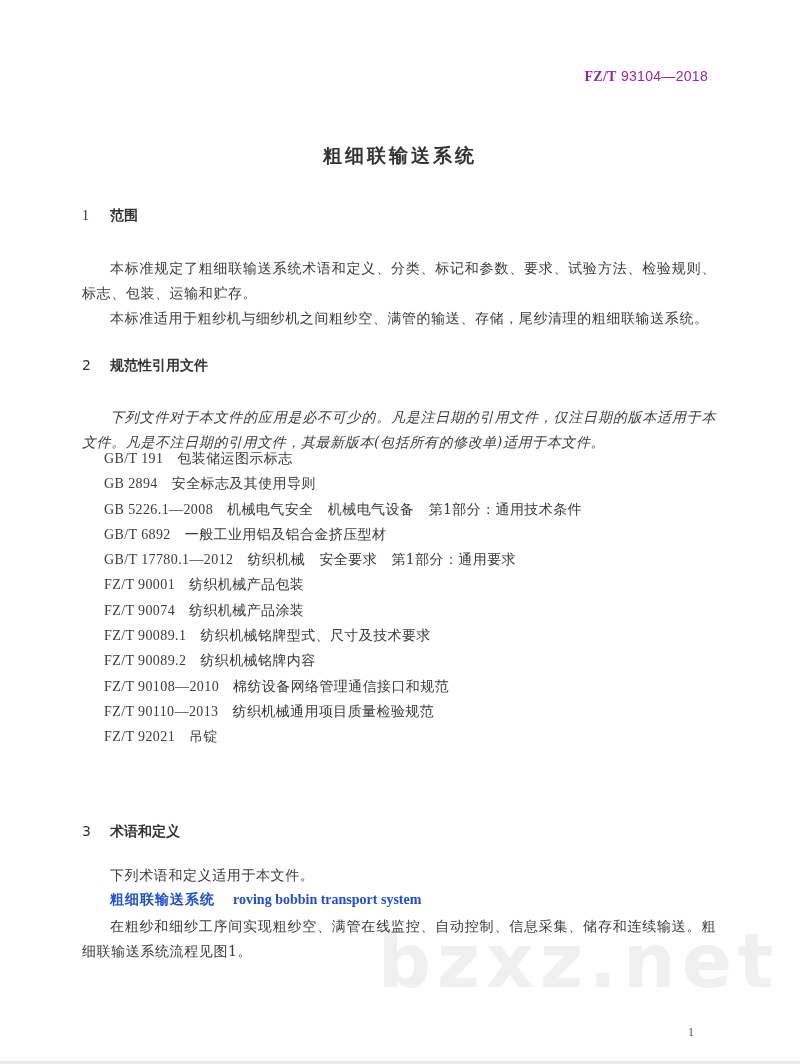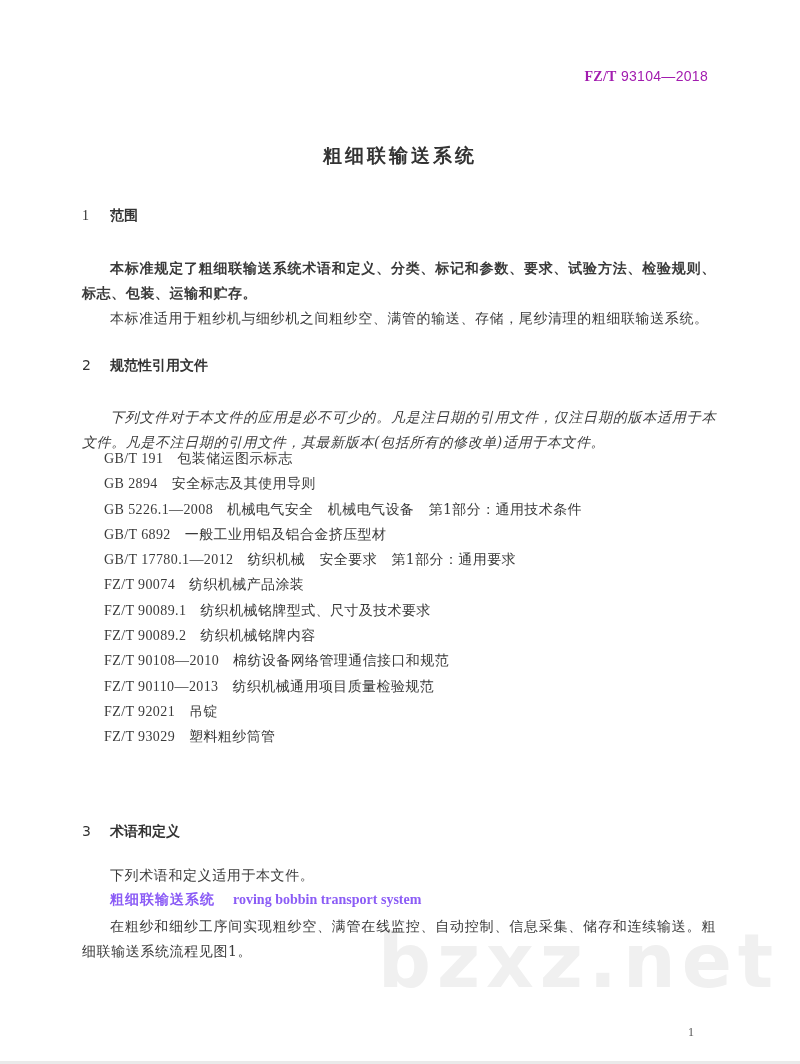--- a/index.html
+++ b/index.html
@@ -22,21 +22,21 @@
   }
   .heading .num { display: inline-block; width: 28px; font-weight: normal; }
   .para {
     position: absolute; left: 82px; width: 634px; font-size: 14px; line-height: 25px; color: #3a3a3a;
     text-indent: 28px; text-align: justify; letter-spacing: 0.6px;
   }
   .ref-list { position: absolute; left: 104px; top: 446px; font-size: 14px; color: #3a3a3a; }
   .ref-item { height: 25.3px; line-height: 25.3px; white-space: nowrap; letter-spacing: 0.4px; }
   .ref-item .code { font-family: "Liberation Serif", serif; margin-right: 14px; }
   .term {
-    position: absolute; left: 110px; top: 891px; font-size: 14px; color: #8b5cf6; font-weight: bold;
+    position: absolute; left: 110px; top: 891px; font-size: 14px; color: #1d4ed8; font-weight: bold;
   }
   .term .cn { font-family: "DejaVu Sans", sans-serif; letter-spacing: 1px; }
   .term .en { font-family: "Liberation Serif", serif; margin-left: 18px; }
   .watermark {
     position: absolute; left: 378px; top: 918px; font-family: "DejaVu Sans", sans-serif; font-weight: bold;
     font-size: 74px; color: #f0f0f0; letter-spacing: 6px; z-index: 0;
   }
   .page-num { position: absolute; left: 688px; top: 1025px; font-size: 12px; color: #555; font-family: "Liberation Serif", serif; }
   .bottom-edge { position: absolute; left: 0; bottom: 0; width: 800px; height: 3px; background: #eaeaea; }
   .content { position: relative; z-index: 1; }
@@ -51,41 +51,41 @@
     <div class="std-no">
       <span class="prefix">FZ/T</span>
       <span>93104—2018</span>
     </div>
 
     <div class="title">粗细联输送系统</div>
 
     <div class="heading" style="top:207px;font-family:Liberation Serif, serif;">
       <span class="num">1</span><span>范围</span>
     </div>
-    <div class="para" style="top:256px;font-weight:bold;">本标准规定了粗细联输送系统术语和定义、分类、标记和参数、要求、试验方法、检验规则、标志、包装、运输和贮存。</div>
+    <div class="para" style="top:256px;">本标准规定了粗细联输送系统术语和定义、分类、标记和参数、要求、试验方法、检验规则、标志、包装、运输和贮存。</div>
     <div class="para" style="top:306px;">本标准适用于粗纱机与细纱机之间粗纱空、满管的输送、存储，尾纱清理的粗细联输送系统。</div>
 
     <div class="heading" style="top:357px;">
       <span class="num">2</span><span>规范性引用文件</span>
     </div>
     <div class="para" style="top:405px;font-style:italic;">下列文件对于本文件的应用是必不可少的。凡是注日期的引用文件，仅注日期的版本适用于本文件。凡是不注日期的引用文件，其最新版本(包括所有的修改单)适用于本文件。</div>
 
     <div class="ref-list">
       <div class="ref-item"><span class="code">GB/T 191</span><span>包装储运图示标志</span></div>
       <div class="ref-item"><span class="code">GB 2894</span><span>安全标志及其使用导则</span></div>
       <div class="ref-item"><span class="code">GB 5226.1—2008</span><span>机械电气安全　机械电气设备　第1部分：通用技术条件</span></div>
       <div class="ref-item"><span class="code">GB/T 6892</span><span>一般工业用铝及铝合金挤压型材</span></div>
       <div class="ref-item"><span class="code">GB/T 17780.1—2012</span><span>纺织机械　安全要求　第1部分：通用要求</span></div>
+      <div class="ref-item"><span class="code">FZ/T 90001</span><span>纺织机械产品包装</span></div>
       <div class="ref-item"><span class="code">FZ/T 90074</span><span>纺织机械产品涂装</span></div>
       <div class="ref-item"><span class="code">FZ/T 90089.1</span><span>纺织机械铭牌型式、尺寸及技术要求</span></div>
       <div class="ref-item"><span class="code">FZ/T 90089.2</span><span>纺织机械铭牌内容</span></div>
       <div class="ref-item"><span class="code">FZ/T 90108—2010</span><span>棉纺设备网络管理通信接口和规范</span></div>
       <div class="ref-item"><span class="code">FZ/T 90110—2013</span><span>纺织机械通用项目质量检验规范</span></div>
       <div class="ref-item"><span class="code">FZ/T 92021</span><span>吊锭</span></div>
-      <div class="ref-item"><span class="code">FZ/T 93029</span><span>塑料粗纱筒管</span></div>
     </div>
 
     <div class="heading" style="top:823px;">
       <span class="num">3</span><span>术语和定义</span>
     </div>
     <div class="para" style="top:863px;">下列术语和定义适用于本文件。</div>
 
     <div class="term">
       <span class="cn">粗细联输送系统</span><span class="en">roving bobbin transport system</span>
     </div>

